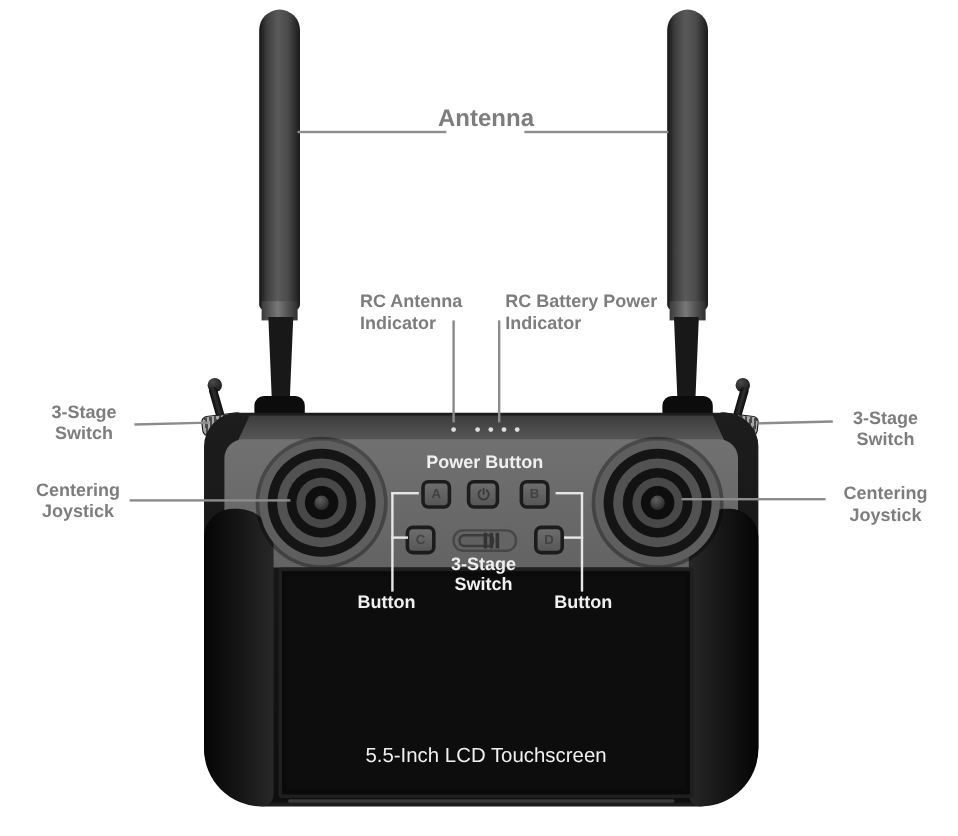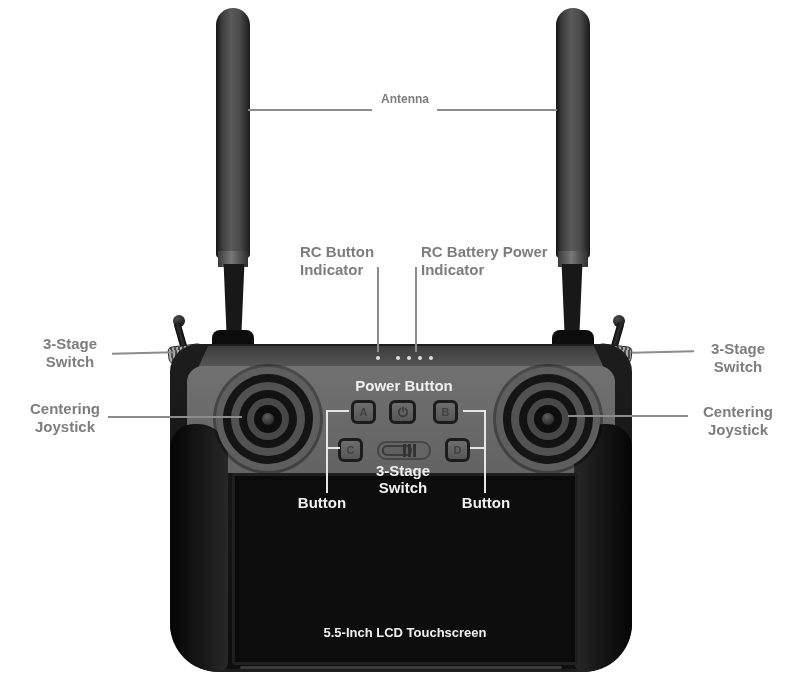--- a/index.html
+++ b/index.html
@@ -6,21 +6,21 @@
   #stage{
     position:relative;width:798px;height:697px;background:var(--page-bg,#ffffff);
     font-family:"Liberation Sans",sans-serif;overflow:hidden;
   }
   
   .callout{
     position:absolute;color:var(--label-gray,#7d7d7d);font-weight:bold;
     font-size:15px;line-height:18px;text-align:center;white-space:nowrap;
   }
   .callout.left-align{text-align:left;}
-  .callout.big{font-size:12px;}
+  .callout.big{font-size:20px;}
   .callout.on-device{color:var(--label-white,#f0f0f0);}
   
   .hline{position:absolute;height:2px;background:var(--callout-line-gray,#8c8c8c);}
   .vline{position:absolute;width:2px;background:var(--callout-line-gray,#8c8c8c);}
   .hline.white,.vline.white{background:#e6e6e6;}
   
   .ant-rod{
     position:absolute;width:34px;height:250px;top:8px;
     border-radius:17px 17px 4px 4px;
     background:linear-gradient(90deg,#141414 0%,#3d3d3d 18%,#5a5a5a 45%,#4b4b4b 70%,#1b1b1b 100%);
@@ -89,21 +89,21 @@
   
   .led{position:absolute;width:4px;height:4px;border-radius:50%;background:var(--led-white,#dedede);top:12px;}
   
   #screen{
     position:absolute;left:62px;top:129px;width:346px;height:192px;box-sizing:border-box;
     background:#0a0a0a;border:3px solid #1f1f1f;border-radius:3px;
   }
   #display{position:absolute;inset:4px;background:#0d0d0d;}
   #screen-label{
     position:absolute;left:0;right:0;bottom:22px;text-align:center;
-    color:var(--label-white,#f0f0f0);font-weight:bold;font-size:13px;
+    color:var(--label-white,#f0f0f0);font-weight:normal;font-size:17px;
   }
   #chin{position:absolute;left:70px;top:322px;width:322px;height:3px;background:#3a3a3a;border-radius:2px;}
 </style>
 </head>
 <body>
 
 <div id="stage">
 
   <div class="ant-rod" style="left:216px;"></div>
   <div class="ant-band" style="left:218px;"></div>
@@ -208,21 +208,21 @@
     <div>3-Stage</div>
     <div>Switch</div>
   </div>
 
   <div class="callout on-device" style="left:291px;top:494px;width:62px;">Button</div>
   <div class="callout on-device" style="left:455px;top:494px;width:62px;">Button</div>
 
   <div class="callout big" style="left:345px;top:90px;width:120px;">Antenna</div>
 
   <div class="callout left-align" style="left:300px;top:243px;">
-    <div>RC Button</div>
+    <div>RC Antenna</div>
     <div>Indicator</div>
   </div>
 
   <div class="callout left-align" style="left:421px;top:243px;">
     <div>RC Battery Power</div>
     <div>Indicator</div>
   </div>
 
   <div class="callout" style="left:28px;top:335px;width:84px;">
     <div>3-Stage</div>

